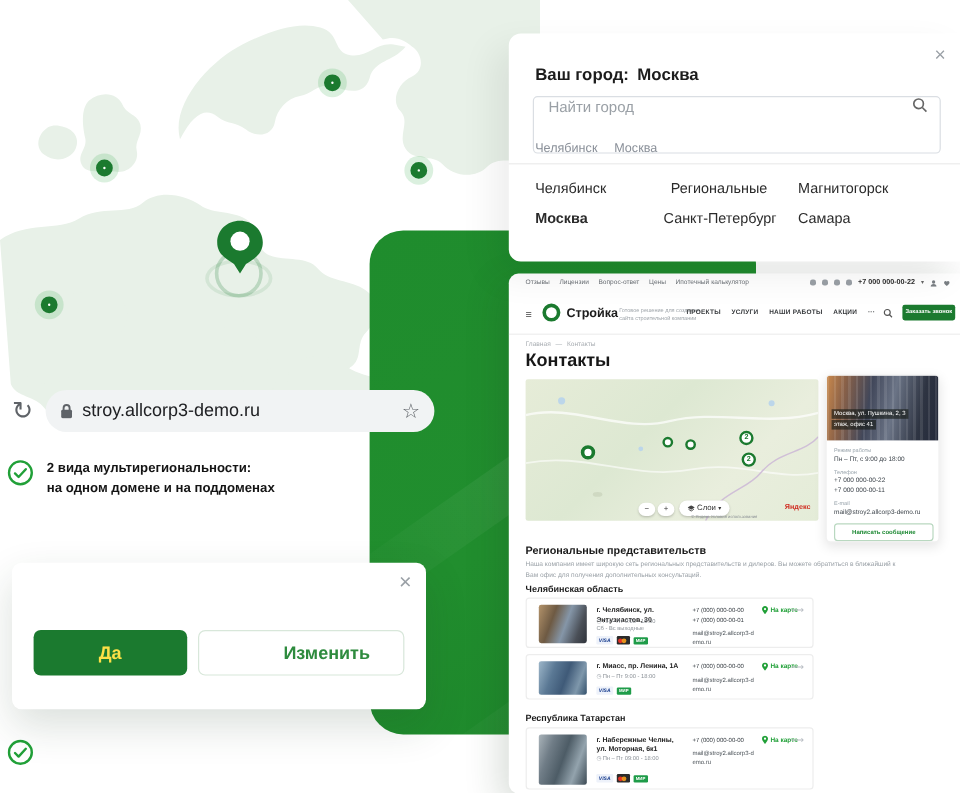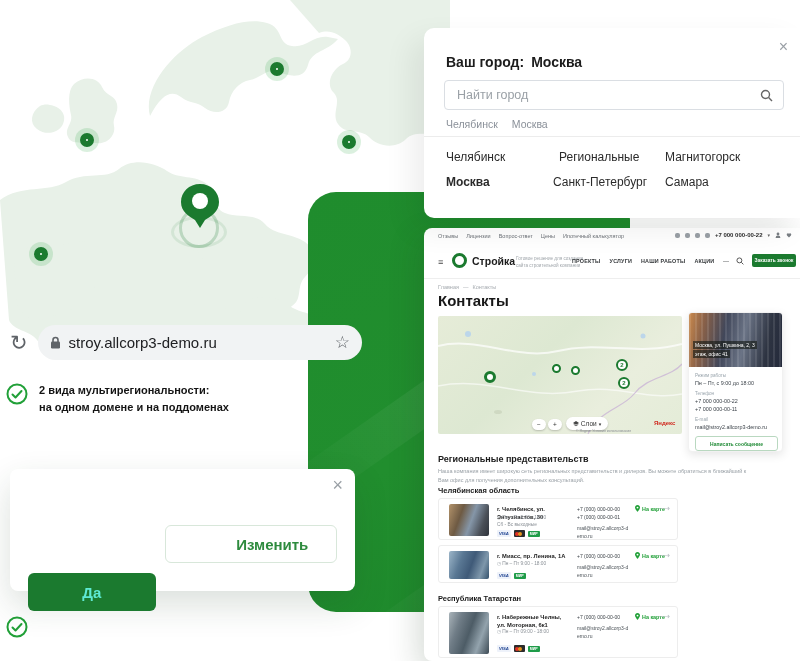--- a/index.html
+++ b/index.html
@@ -35,29 +35,29 @@
   .bullet .txt{font-size:11px;font-weight:700;color:#141414;line-height:1.5;}
   .check-icon{flex:0 0 auto;margin-top:1px;}
 
   
   #geo-popup{left:10px;top:469px;width:345px;height:122px;background:#fff;border-radius:8px;z-index:4;
              box-shadow:0 14px 34px rgba(30,60,35,.16);}
   #geo-close{right:12px;top:6px;font-size:18px;color:#9aa0a6;cursor:pointer;}
   #geo-title{left:20px;top:20px;font-size:18px;font-weight:800;color:#1e1e1e;}
   #geo-buttons{left:18px;top:56px;width:309px;display:flex;gap:9px;}
   .btn{height:38px;border-radius:6px;font-size:15px;font-weight:700;display:flex;align-items:center;justify-content:center;flex:1;cursor:pointer;}
-  .btn-green{background:#1b7a2f;color:#5eead4;margin-top:48px;}
+  .btn-green{background:#1b7a2f;color:#fde047;}
   .btn-outline{background:#fff;border:1px solid #d8e7da;color:#2e8b3e;padding-left:43px;}
 
   
   #city-popup{left:424px;top:28px;width:376px;height:190px;background:#fff;z-index:4;
               border-radius:10px 0 0 10px;box-shadow:-12px 12px 30px rgba(0,0,0,.07);}
   #city-close{right:12px;top:10px;font-size:16px;color:#9aa0a6;cursor:pointer;}
   #city-title{left:22px;top:26px;font-size:14px;font-weight:800;color:#1c1c1c;display:flex;gap:7px;}
-  #city-search{left:20px;top:52px;width:340px;height:30px;border:1px solid #dadee3;border-radius:4px;display:flex;align-items:center;padding:0 10px;}
+  #city-search{left:20px;top:52px;width:340px;height:48px;border:1px solid #dadee3;border-radius:4px;display:flex;align-items:flex-start;padding:0 10px;}
   #city-search input{border:0;outline:0;flex:1;font-size:12.5px;color:#333;font-family:inherit;background:transparent;}
   #city-search input::placeholder{color:#9aa0a6;}
   #city-suggest{left:22px;top:90px;display:flex;gap:14px;font-size:10.5px;color:#8a9099;}
   #city-divider{left:0;top:108px;width:376px;border-top:1px solid #ececec;}
   .city-cell{font-size:12px;color:#2b2b2b;}
   .city-cell.bold{font-weight:800;}
 
   
   #site-card{left:424px;top:228px;width:376px;height:433px;background:#fff;border-radius:8px 0 0 8px;z-index:3;
              box-shadow:-6px 10px 30px rgba(25,55,30,.18);overflow:hidden;}

